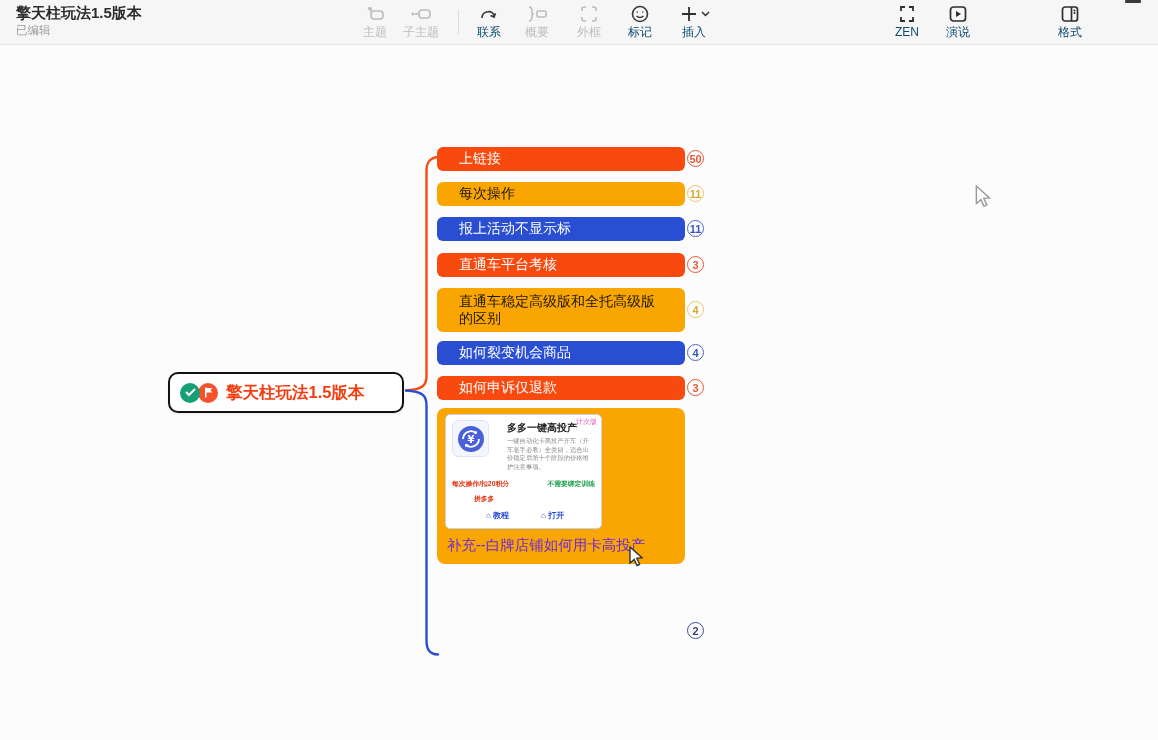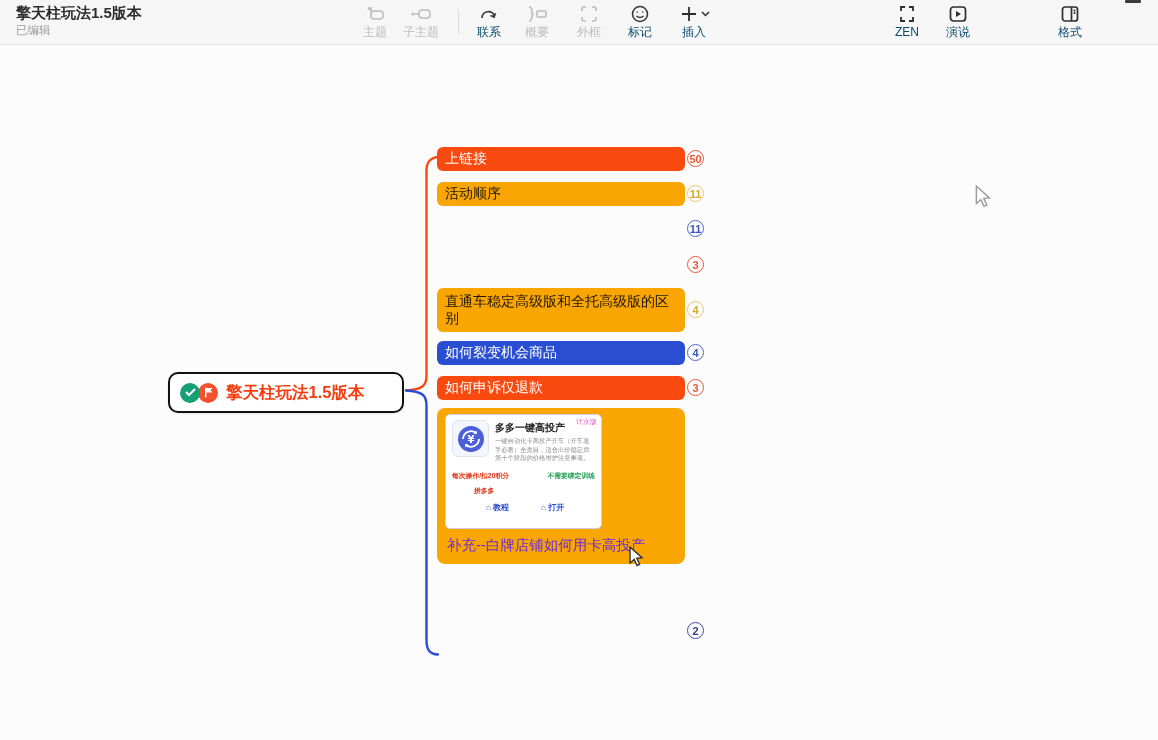--- a/index.html
+++ b/index.html
@@ -24,36 +24,36 @@
   .abs { position:absolute; }
 
   
   .root-node { left:168px; top:326px; width:236px; height:41px; background:#ffffff; border:2.5px solid #111; border-radius:10px; display:flex; align-items:center; padding-left:10px; box-shadow:0 1px 2px rgba(0,0,0,.08); }
   .root-ico { width:20px; height:20px; border-radius:50%; display:flex; align-items:center; justify-content:center; color:#fff; font-size:12px; flex:0 0 auto; }
   .root-ico.check { background:#16a076; z-index:1; }
   .root-ico.flag { background:#f4512c; margin-left:-2px; font-size:11px; }
   .root-label { margin-left:8px; font-size:16.5px; font-weight:bold; color:#f43c0e; white-space:nowrap; }
 
   
-  .bnode { left:437px; width:248px; border-radius:6px; font-size:14px; font-weight:500; display:flex; align-items:center; padding:0 8px; line-height:1.25; }
+  .bnode { left:437px; width:248px; border-radius:6px; font-size:14px; font-weight:500; display:flex; align-items:center; padding:0 22px; line-height:1.25; }
   .bnode.c-red    { background:#f8490f; color:#fff; }
   .bnode.c-yellow { background:#f9a602; color:#201800; }
   .bnode.c-blue   { background:#2a4ed2; color:#fff; }
   .badge { left:687px; width:17px; height:17px; border-radius:50%; background:#fdfdfd; border:1.5px solid; font-size:11px; display:flex; align-items:center; justify-content:center; font-weight:bold; }
   .badge.c-red    { border-color:#e4573a; color:#e4573a; }
   .badge.c-yellow { border-color:#ecc46a; color:#d9a830; }
   .badge.c-blue   { border-color:#4d66c5; color:#3a55c0; }
   .badge.c-dark   { border-color:#3c4b9e; color:#333f85; }
 
   
   .img-node { left:437px; top:362px; width:248px; height:156px; background:#f9a602; border-radius:8px; }
   .app-card { position:absolute; left:8px; top:6px; width:157px; height:115px; background:#fff; border:1px solid #cfcfe4; border-radius:5px; padding:5px 6px; overflow:hidden; }
   .card-top { display:flex; }
   .card-appicon { width:37px; height:37px; border:1px solid #e3e3ef; border-radius:6px; background:#f4f6ff; display:flex; align-items:center; justify-content:center; flex:0 0 auto; }
-  .card-right { margin-left:6px; position:relative; flex:1; }
+  .card-right { margin-left:18px; position:relative; flex:1; }
   .card-title { font-size:10px; font-weight:bold; color:#222; line-height:13px; margin-top:1px; }
   .card-tag { position:absolute; right:-2px; top:-3px; font-size:7px; color:#e857c0; }
   .card-desc { font-size:6.3px; color:#8a8a8a; line-height:8.5px; margin-top:3px; }
   .card-meta { display:flex; justify-content:space-between; margin-top:8px; }
   .card-cost { font-size:6.8px; color:#e03210; font-weight:bold; }
   .card-note { font-size:6.8px; color:#1f9d4e; font-weight:bold; }
   .card-platform { font-size:6.8px; color:#e03210; font-weight:bold; margin:5px 0 0 22px; }
   .card-links { display:flex; gap:32px; margin:6px 0 0 34px; }
   .card-link { font-size:8px; color:#2a4ed2; font-weight:bold; }
   .img-caption { position:absolute; left:10px; top:128px; font-size:14.5px; color:#6d28d9; font-weight:500; }
@@ -201,30 +201,36 @@
   </div>
 
   <div class="abs bnode c-red" style="top:101px; height:24px;">
       <span>上链接</span>
     </div>
   <div class="abs badge c-red" style="top:104px;">
       <span>50</span>
     </div>
 
   <div class="abs bnode c-yellow" style="top:136px; height:24px;">
-      <span>活动顺序</span>
+      <span>每次操作</span>
     </div>
   <div class="abs badge c-yellow" style="top:139px;">
       <span>11</span>
     </div>
 
+  <div class="abs bnode c-blue" style="top:171px; height:24px;">
+      <span>报上活动不显示标</span>
+    </div>
   <div class="abs badge c-blue" style="top:174px;">
       <span>11</span>
     </div>
 
+  <div class="abs bnode c-red" style="top:207px; height:24px;">
+      <span>直通车平台考核</span>
+    </div>
   <div class="abs badge c-red" style="top:210px;">
       <span>3</span>
     </div>
 
   <div class="abs bnode c-yellow" style="top:242px; height:44px;">
       <span>直通车稳定高级版和全托高级版的区别</span>
     </div>
   <div class="abs badge c-yellow" style="top:255px;">
       <span>4</span>
     </div>

